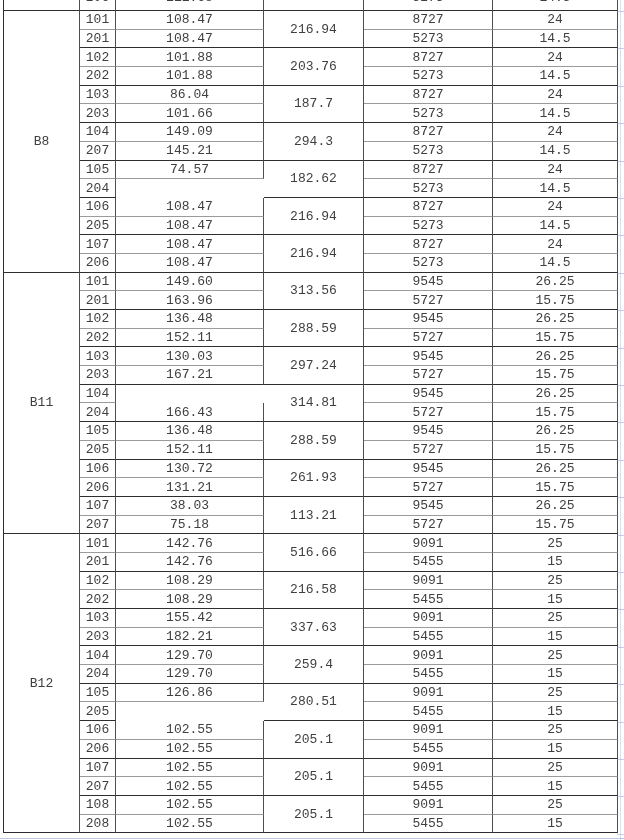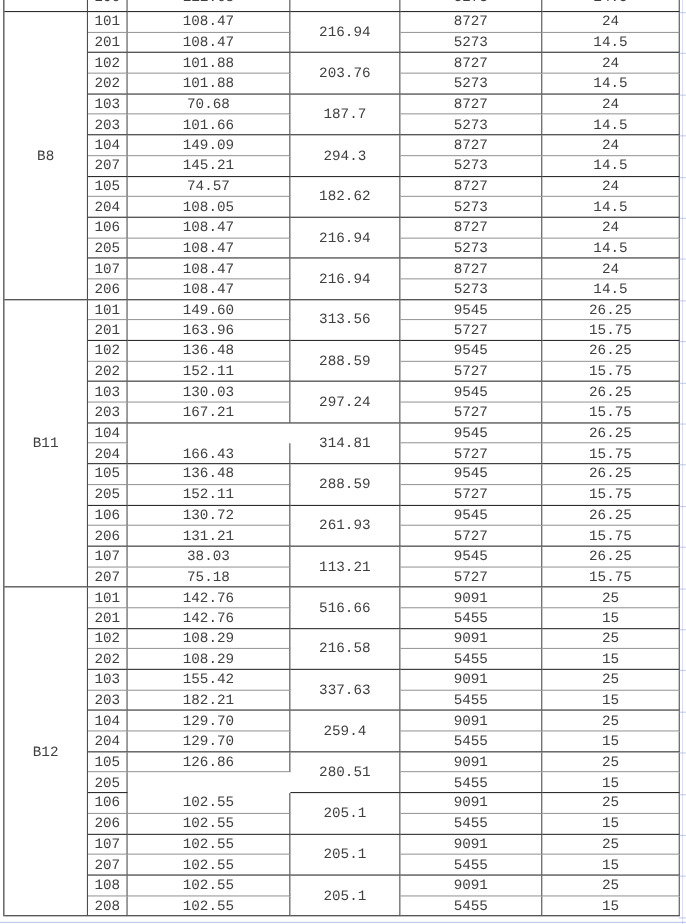--- a/index.html
+++ b/index.html
@@ -74,21 +74,21 @@
       <div class="c gb" style="grid-area: 4 / 2;">102</div>
       <div class="c gb" style="grid-area: 4 / 3;">101.88</div>
       <div class="c db" style="grid-area: 4 / 4 / span 2;">203.76</div>
       <div class="c gb" style="grid-area: 4 / 5;">8727</div>
       <div class="c gb" style="grid-area: 4 / 6;">24</div>
       <div class="c db" style="grid-area: 5 / 2;">202</div>
       <div class="c db" style="grid-area: 5 / 3;">101.88</div>
       <div class="c db" style="grid-area: 5 / 5;">5273</div>
       <div class="c db" style="grid-area: 5 / 6;">14.5</div>
       <div class="c gb" style="grid-area: 6 / 2;">103</div>
-      <div class="c gb" style="grid-area: 6 / 3;">70.68</div>
+      <div class="c gb" style="grid-area: 6 / 3;">86.04</div>
       <div class="c db" style="grid-area: 6 / 4 / span 2;">187.7</div>
       <div class="c gb" style="grid-area: 6 / 5;">8727</div>
       <div class="c gb" style="grid-area: 6 / 6;">24</div>
       <div class="c db" style="grid-area: 7 / 2;">203</div>
       <div class="c db" style="grid-area: 7 / 3;">101.66</div>
       <div class="c db" style="grid-area: 7 / 5;">5273</div>
       <div class="c db" style="grid-area: 7 / 6;">14.5</div>
       <div class="c gb" style="grid-area: 8 / 2;">104</div>
       <div class="c gb" style="grid-area: 8 / 3;">149.09</div>
       <div class="c db" style="grid-area: 8 / 4 / span 2;">294.3</div>
@@ -97,21 +97,20 @@
       <div class="c db" style="grid-area: 9 / 2;">207</div>
       <div class="c db" style="grid-area: 9 / 3;">145.21</div>
       <div class="c db" style="grid-area: 9 / 5;">5273</div>
       <div class="c db" style="grid-area: 9 / 6;">14.5</div>
       <div class="c gb" style="grid-area: 10 / 2;">105</div>
       <div class="c gb" style="grid-area: 10 / 3;">74.57</div>
       <div class="c db" style="grid-area: 10 / 4 / span 2;">182.62</div>
       <div class="c gb" style="grid-area: 10 / 5;">8727</div>
       <div class="c gb" style="grid-area: 10 / 6;">24</div>
       <div class="c db" style="grid-area: 11 / 2;">204</div>
-      <div class="c db" style="grid-area: 11 / 3;">108.05</div>
       <div class="c db" style="grid-area: 11 / 5;">5273</div>
       <div class="c db" style="grid-area: 11 / 6;">14.5</div>
       <div class="c gb" style="grid-area: 12 / 2;">106</div>
       <div class="c gb" style="grid-area: 12 / 3;">108.47</div>
       <div class="c db" style="grid-area: 12 / 4 / span 2;">216.94</div>
       <div class="c gb" style="grid-area: 12 / 5;">8727</div>
       <div class="c gb" style="grid-area: 12 / 6;">24</div>
       <div class="c db" style="grid-area: 13 / 2;">205</div>
       <div class="c db" style="grid-area: 13 / 3;">108.47</div>
       <div class="c db" style="grid-area: 13 / 5;">5273</div>

